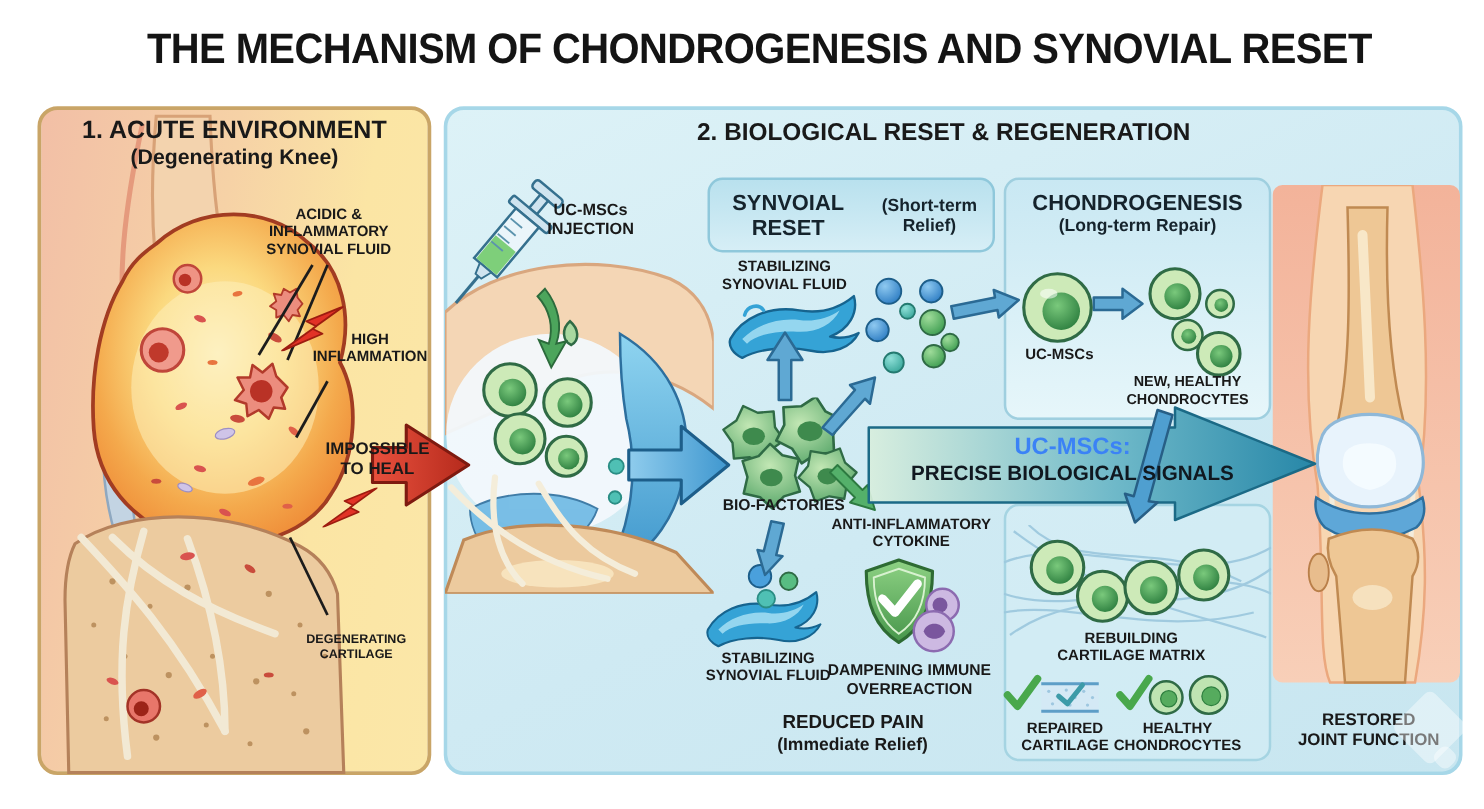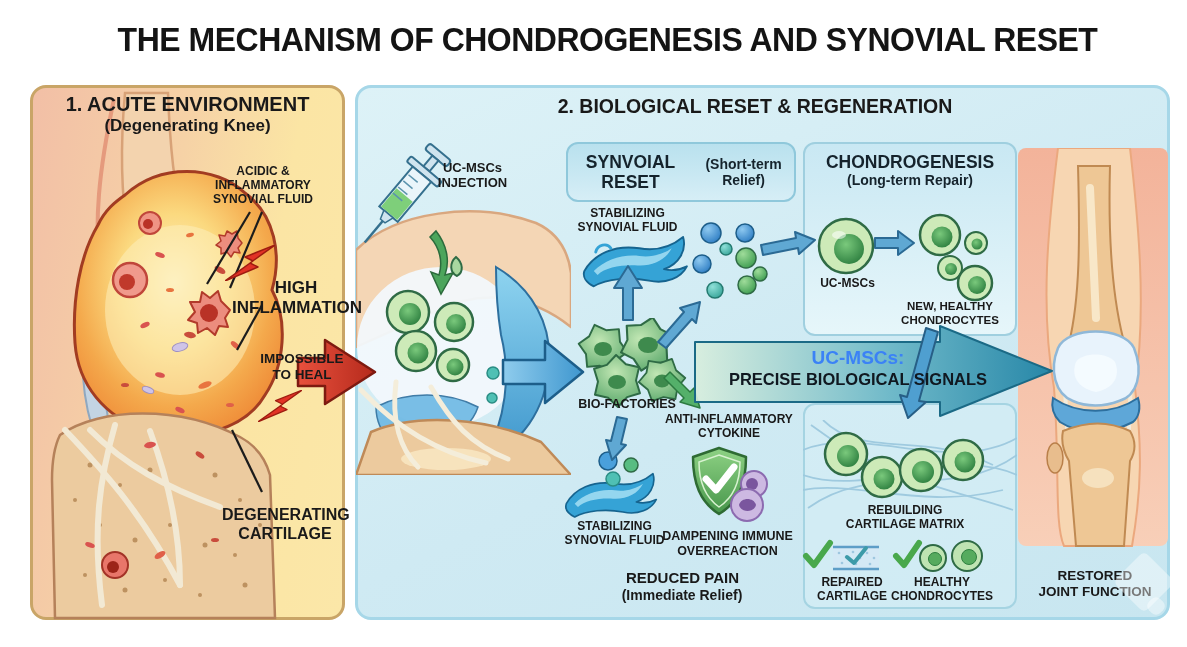--- a/index.html
+++ b/index.html
@@ -142,25 +142,25 @@
       <stop offset="0%" stop-color="#e8503d"></stop>
           <stop offset="100%" stop-color="#b52a1c"></stop>
     </linearGradient>
       </defs>
     <polygon points="23,28 50,28 50,10 100,42 50,74 50,56 23,56" fill="url(#gRed)" stroke="#7e1a10" stroke-width="2.5" stroke-linejoin="round"></polygon>
   </svg>
 
   <div class="lbl" style="left:197px;top:164px;width:132px;font-size:12px;z-index:7;">ACIDIC &amp;
 INFLAMMATORY
 SYNOVIAL FLUID</div>
-  <div class="lbl" style="left:232px;top:278px;width:128px;font-size:17px;z-index:7;">HIGH
+  <div class="lbl" style="left:232px;top:264px;width:128px;font-size:12px;z-index:7;">HIGH
 INFLAMMATION</div>
   <div class="lbl" style="left:243px;top:351px;width:118px;font-size:13.5px;z-index:7;">IMPOSSIBLE
 TO HEAL</div>
-  <div class="lbl" style="left:222px;top:506px;width:126px;font-size:16px;z-index:7;">DEGENERATING
+  <div class="lbl" style="left:222px;top:506px;width:126px;font-size:10px;z-index:7;">DEGENERATING
 CARTILAGE</div>
 
   <div id="panel-reset"></div>
   <div class="lbl" style="left:455px;top:95px;width:600px;font-size:19.5px;">2. BIOLOGICAL RESET &amp; REGENERATION</div>
 
   <svg class="abs" style="left:1018px;top:148px;z-index:2;" width="152" height="400" viewBox="0 0 152 400">
     <defs>
         <linearGradient id="gPink" x1="0" y1="0" x2="0" y2="1">
       <stop offset="0%" stop-color="#f3b39a"></stop>
           <stop offset="100%" stop-color="#f8cfb8"></stop>

